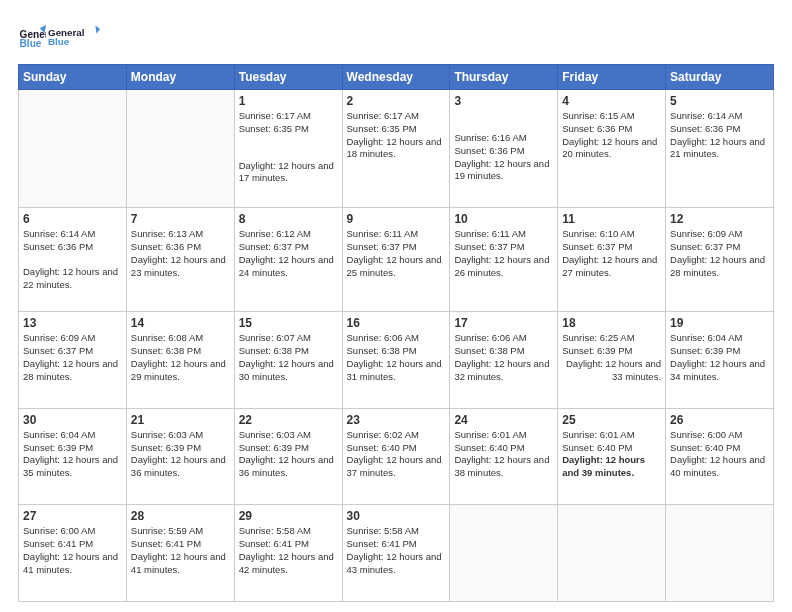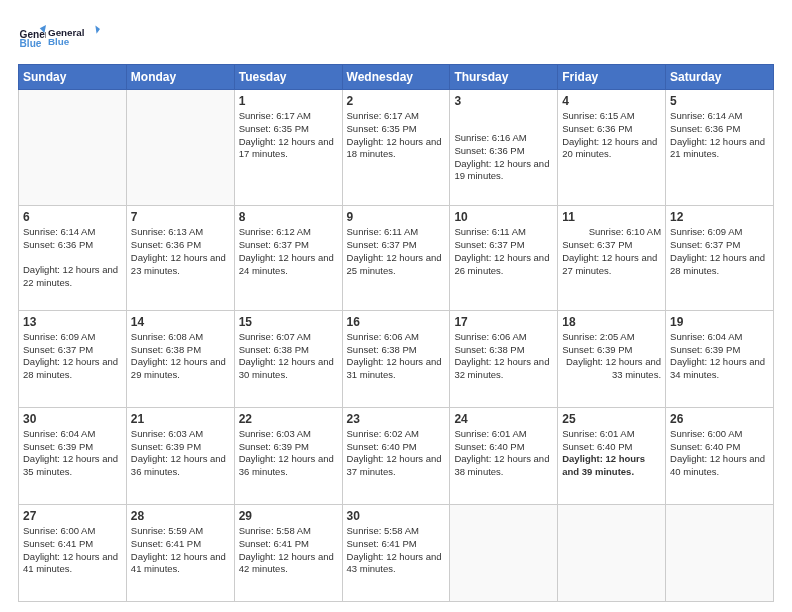--- a/index.html
+++ b/index.html
@@ -118,21 +118,21 @@
         </tr>
     </thead>
     <tbody id="calendar-body">
     <tr>
           <td class="empty"></td>
           <td class="empty"></td>
           <td>
             <span class="day-num">1</span>
             <div style="line-height: 1.35;">Sunrise: 6:17 AM</div>
             <div style="line-height: 1.35;">Sunset: 6:35 PM</div>
-            <div style="line-height: 1.35;">Daylight: 12 hours and 17 minutes.</div>
+            <div style="line-height: 1.35; margin-top: 24px;">Daylight: 12 hours and 17 minutes.</div>
           </td>
           <td>
             <span class="day-num">2</span>
             <div style="line-height: 1.35;">Sunrise: 6:17 AM</div>
             <div style="line-height: 1.35;">Sunset: 6:35 PM</div>
             <div style="line-height: 1.35;">Daylight: 12 hours and 18 minutes.</div>
           </td>
           <td>
             <span class="day-num">3</span>
             <div style="line-height: 1.35; margin-top: 24px;">Sunrise: 6:16 AM</div>
@@ -178,21 +178,21 @@
             <div style="line-height: 1.35;">Daylight: 12 hours and 25 minutes.</div>
           </td>
           <td>
             <span class="day-num">10</span>
             <div style="line-height: 1.35;">Sunrise: 6:11 AM</div>
             <div style="line-height: 1.35;">Sunset: 6:37 PM</div>
             <div style="line-height: 1.35;">Daylight: 12 hours and 26 minutes.</div>
           </td>
           <td>
             <span class="day-num">11</span>
-            <div style="line-height: 1.35; text-align: right;">Sunrise: 6:10 AM</div>
+            <div style="line-height: 1.35;">Sunrise: 6:10 AM</div>
             <div style="line-height: 1.35;">Sunset: 6:37 PM</div>
             <div style="line-height: 1.35;">Daylight: 12 hours and 27 minutes.</div>
           </td>
           <td>
             <span class="day-num">12</span>
             <div style="line-height: 1.35;">Sunrise: 6:09 AM</div>
             <div style="line-height: 1.35;">Sunset: 6:37 PM</div>
             <div style="line-height: 1.35;">Daylight: 12 hours and 28 minutes.</div>
           </td>
         </tr>
@@ -222,21 +222,21 @@
             <div style="line-height: 1.35;">Daylight: 12 hours and 31 minutes.</div>
           </td>
           <td>
             <span class="day-num">17</span>
             <div style="line-height: 1.35;">Sunrise: 6:06 AM</div>
             <div style="line-height: 1.35;">Sunset: 6:38 PM</div>
             <div style="line-height: 1.35;">Daylight: 12 hours and 32 minutes.</div>
           </td>
           <td>
             <span class="day-num">18</span>
-            <div style="line-height: 1.35;">Sunrise: 2:05 AM</div>
+            <div style="line-height: 1.35;">Sunrise: 6:25 AM</div>
             <div style="line-height: 1.35;">Sunset: 6:39 PM</div>
             <div style="line-height: 1.35; text-align: right;">Daylight: 12 hours and 33 minutes.</div>
           </td>
           <td>
             <span class="day-num">19</span>
             <div style="line-height: 1.35;">Sunrise: 6:04 AM</div>
             <div style="line-height: 1.35;">Sunset: 6:39 PM</div>
             <div style="line-height: 1.35;">Daylight: 12 hours and 34 minutes.</div>
           </td>
         </tr>

